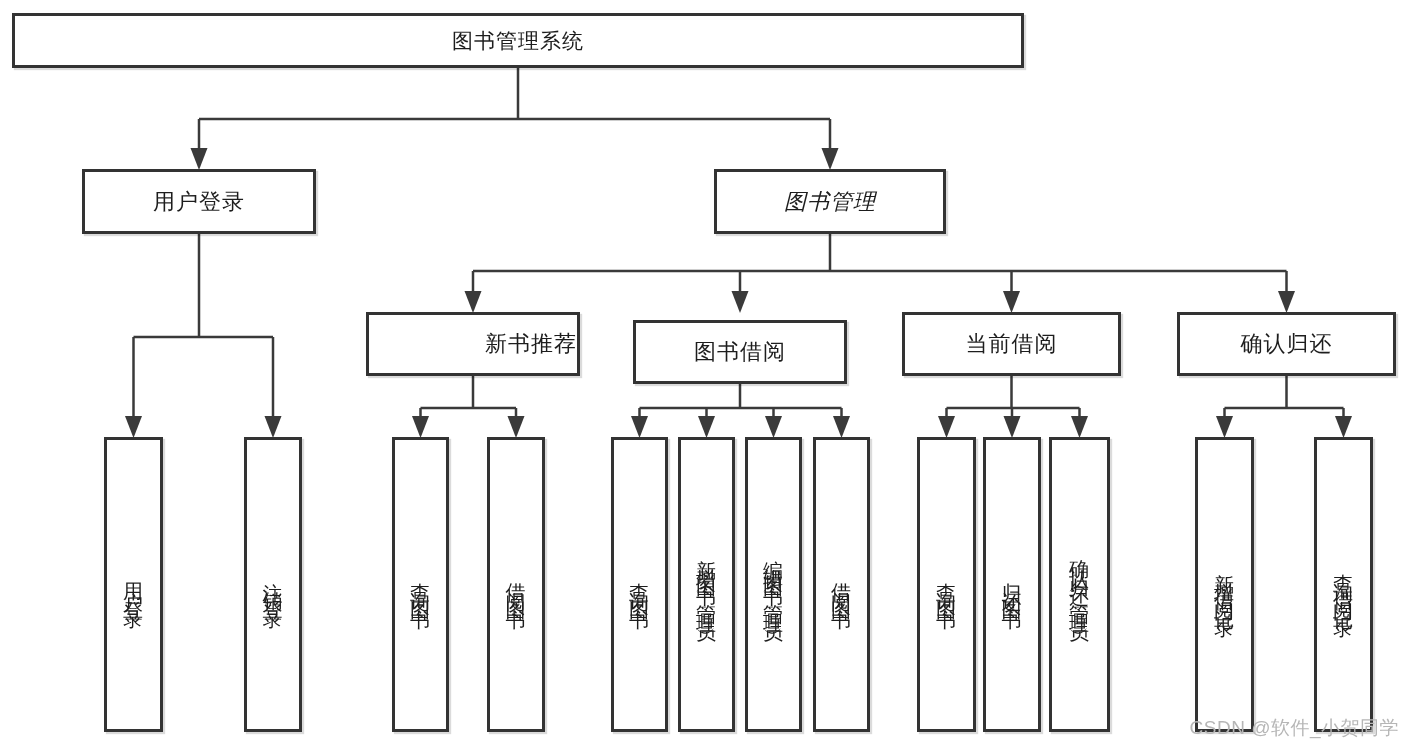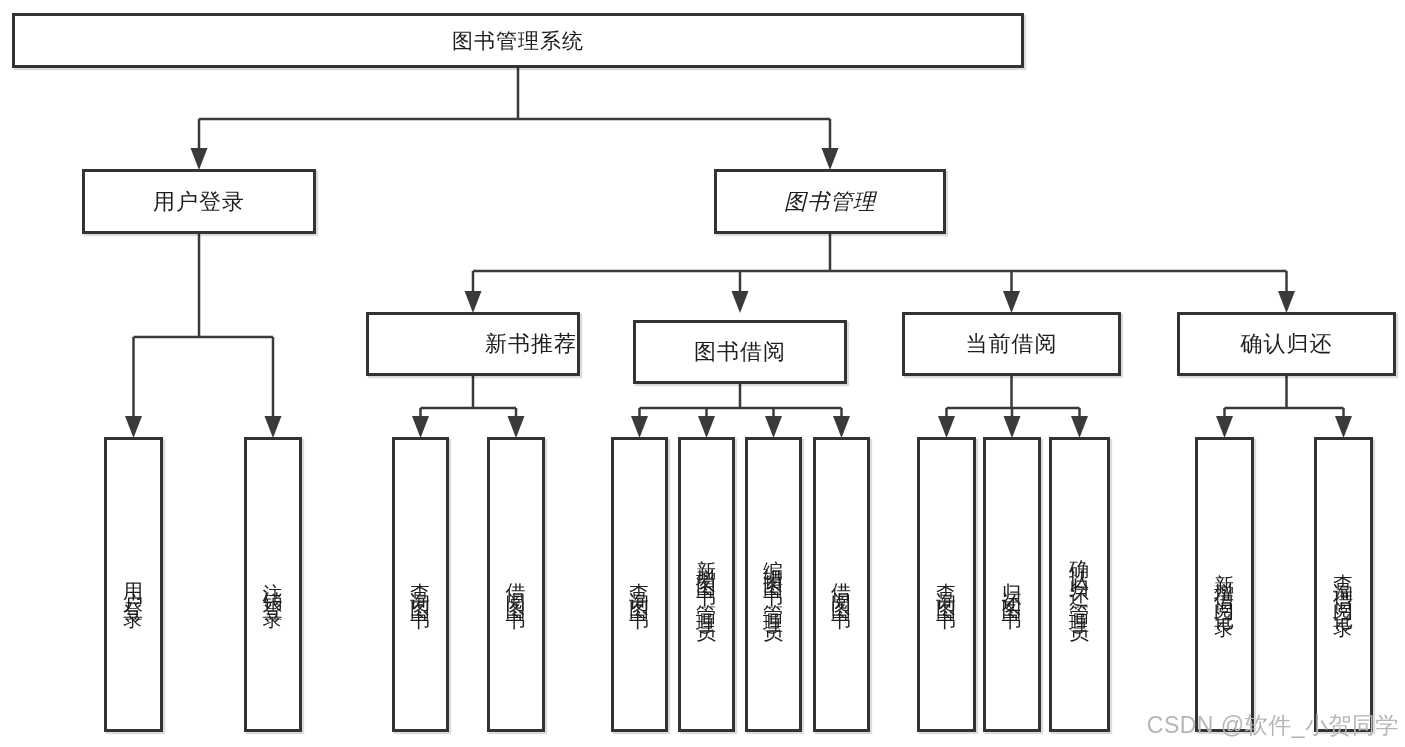--- a/index.html
+++ b/index.html
@@ -29,21 +29,21 @@
     writing-mode:vertical-rl;
     text-orientation:mixed;
     font-size:20px;
     line-height:1;
     letter-spacing:9px;
     white-space:nowrap;
   }
   .watermark {
     position:absolute;
     right:6px; bottom:6px;
-    font-size:23px;
+    font-size:19px;
     color:#b6b6b6;
     letter-spacing:0.5px;
     z-index:9;
     white-space:nowrap;
   }
   svg line, svg path { stroke:#3a3a3a; stroke-width:2.5; fill:none; }
   svg polygon { fill:#3a3a3a; stroke:none; }
 </style>
 </head>
 <body>

